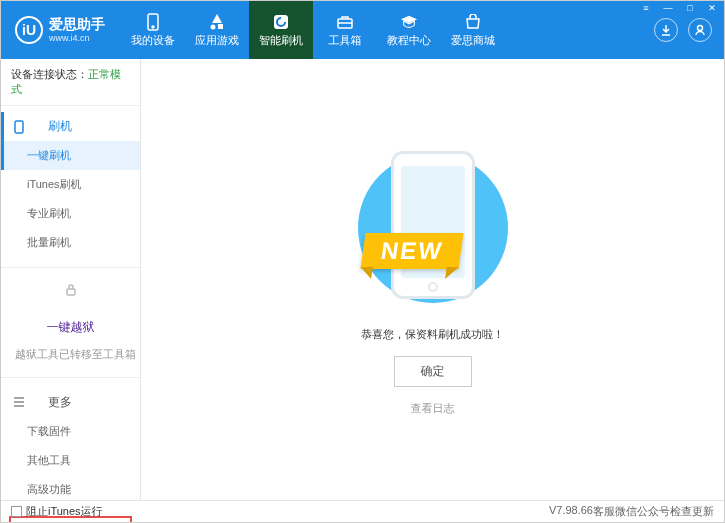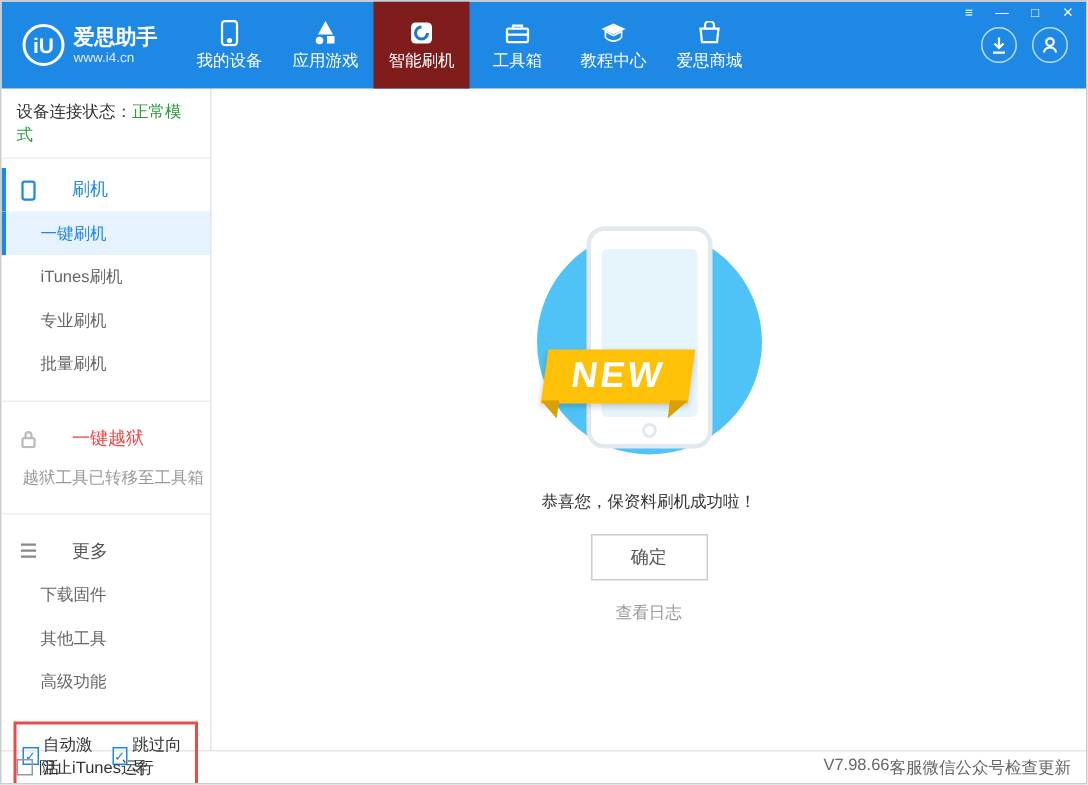--- a/index.html
+++ b/index.html
@@ -5,36 +5,36 @@
 * { margin: 0; padding: 0; box-sizing: border-box; }
 body { font-family: "Microsoft YaHei", sans-serif; font-size: 12px; background: #fff; width: 725px; height: 523px; overflow: hidden; border: 1px solid #ccc; }
 .header { background: #1e88e5; height: 58px; display: flex; align-items: center; color: #fff; position: relative; }
 .logo { display: flex; align-items: center; padding: 0 14px; width: 120px; }
 .logo-icon { width: 28px; height: 28px; border: 2px solid #fff; border-radius: 50%; display: flex; align-items: center; justify-content: center; font-weight: bold; font-size: 14px; margin-right: 6px; }
 .logo-text { display: flex; flex-direction: column; line-height: 1.2; }
 .logo-title { font-size: 14px; font-weight: bold; }
 .logo-url { font-size: 9px; opacity: .85; }
 .nav { display: flex; flex: 1; height: 100%; }
 .nav-item { width: 64px; display: flex; flex-direction: column; align-items: center; justify-content: center; cursor: pointer; font-size: 11px; gap: 2px; }
-.nav-item.active { background: #7f1d1d; }
+.nav-item.active { background: #14532d; }
 .nav-icon { width: 18px; height: 18px; display: flex; align-items: center; justify-content: center; }
 .header-right { display: flex; align-items: center; gap: 10px; padding-right: 12px; }
 .win-controls { position: absolute; top: 2px; right: 4px; display: flex; gap: 6px; font-size: 9px; }
 .win-btn { width: 16px; text-align: center; cursor: pointer; }
 .circle-btn { width: 24px; height: 24px; border: 1.5px solid rgba(255,255,255,.7); border-radius: 50%; display: flex; align-items: center; justify-content: center; cursor: pointer; }
 .main { display: flex; height: calc(100% - 58px - 22px); }
 .sidebar { width: 140px; border-right: 1px solid #e5e5e5; display: flex; flex-direction: column; }
 .conn-status { padding: 8px 10px; color: #333; border-bottom: 1px solid #eee; font-size: 11px; }
 .conn-status .mode { color: #2b9b3f; }
 .side-section { padding: 6px 0; }
 .side-header { display: flex; align-items: center; padding: 6px 12px; color: #555; gap: 23px; font-size: 12px; }
 .side-header.blue { color: #1e88e5; border-left: 3px solid #1e88e5; padding-left: 9px; }
 .side-sub { padding: 7px 0 7px 26px; color: #666; cursor: pointer; font-size: 11px; }
 .side-sub.active { background: #e6f2fd; color: #1e88e5; border-left: 3px solid #1e88e5; padding-left: 23px; }
-.side-lock { color: #ef4444; }
+.side-lock { color: #4c1d95; flex-direction: column; }
 .side-note { padding: 4px 0 4px 14px; color: #999; font-size: 11px; line-height: 1.5; }
 .side-divider { border-top: 1px solid #eee; margin: 4px 0; }
 .side-checks { border: 2px solid #e74c4c; margin: 6px 8px; padding: 6px 4px; display: flex; gap: 8px; font-size: 11px; }
 .chk { display: flex; align-items: center; gap: 3px; color: #333; }
 .chk-box { width: 12px; height: 12px; border: 1px solid #1e88e5; display: inline-flex; align-items: center; justify-content: center; color: #1e88e5; font-size: 9px; }
 .content { flex: 1; display: flex; flex-direction: column; align-items: center; justify-content: center; gap: 14px; }
 .illus { position: relative; width: 180px; height: 170px; }
 .circle-bg { position: absolute; width: 150px; height: 150px; border-radius: 50%; background: #4fc3f7; left: 15px; top: 10px; }
 .phone { position: absolute; width: 84px; height: 148px; background: #fff; border: 3px solid #e1e8ee; border-radius: 12px; left: 48px; top: 8px; }
 .phone-inner { position: absolute; inset: 12px 7px 18px; background: #e6f4fb; border-radius: 4px; }

